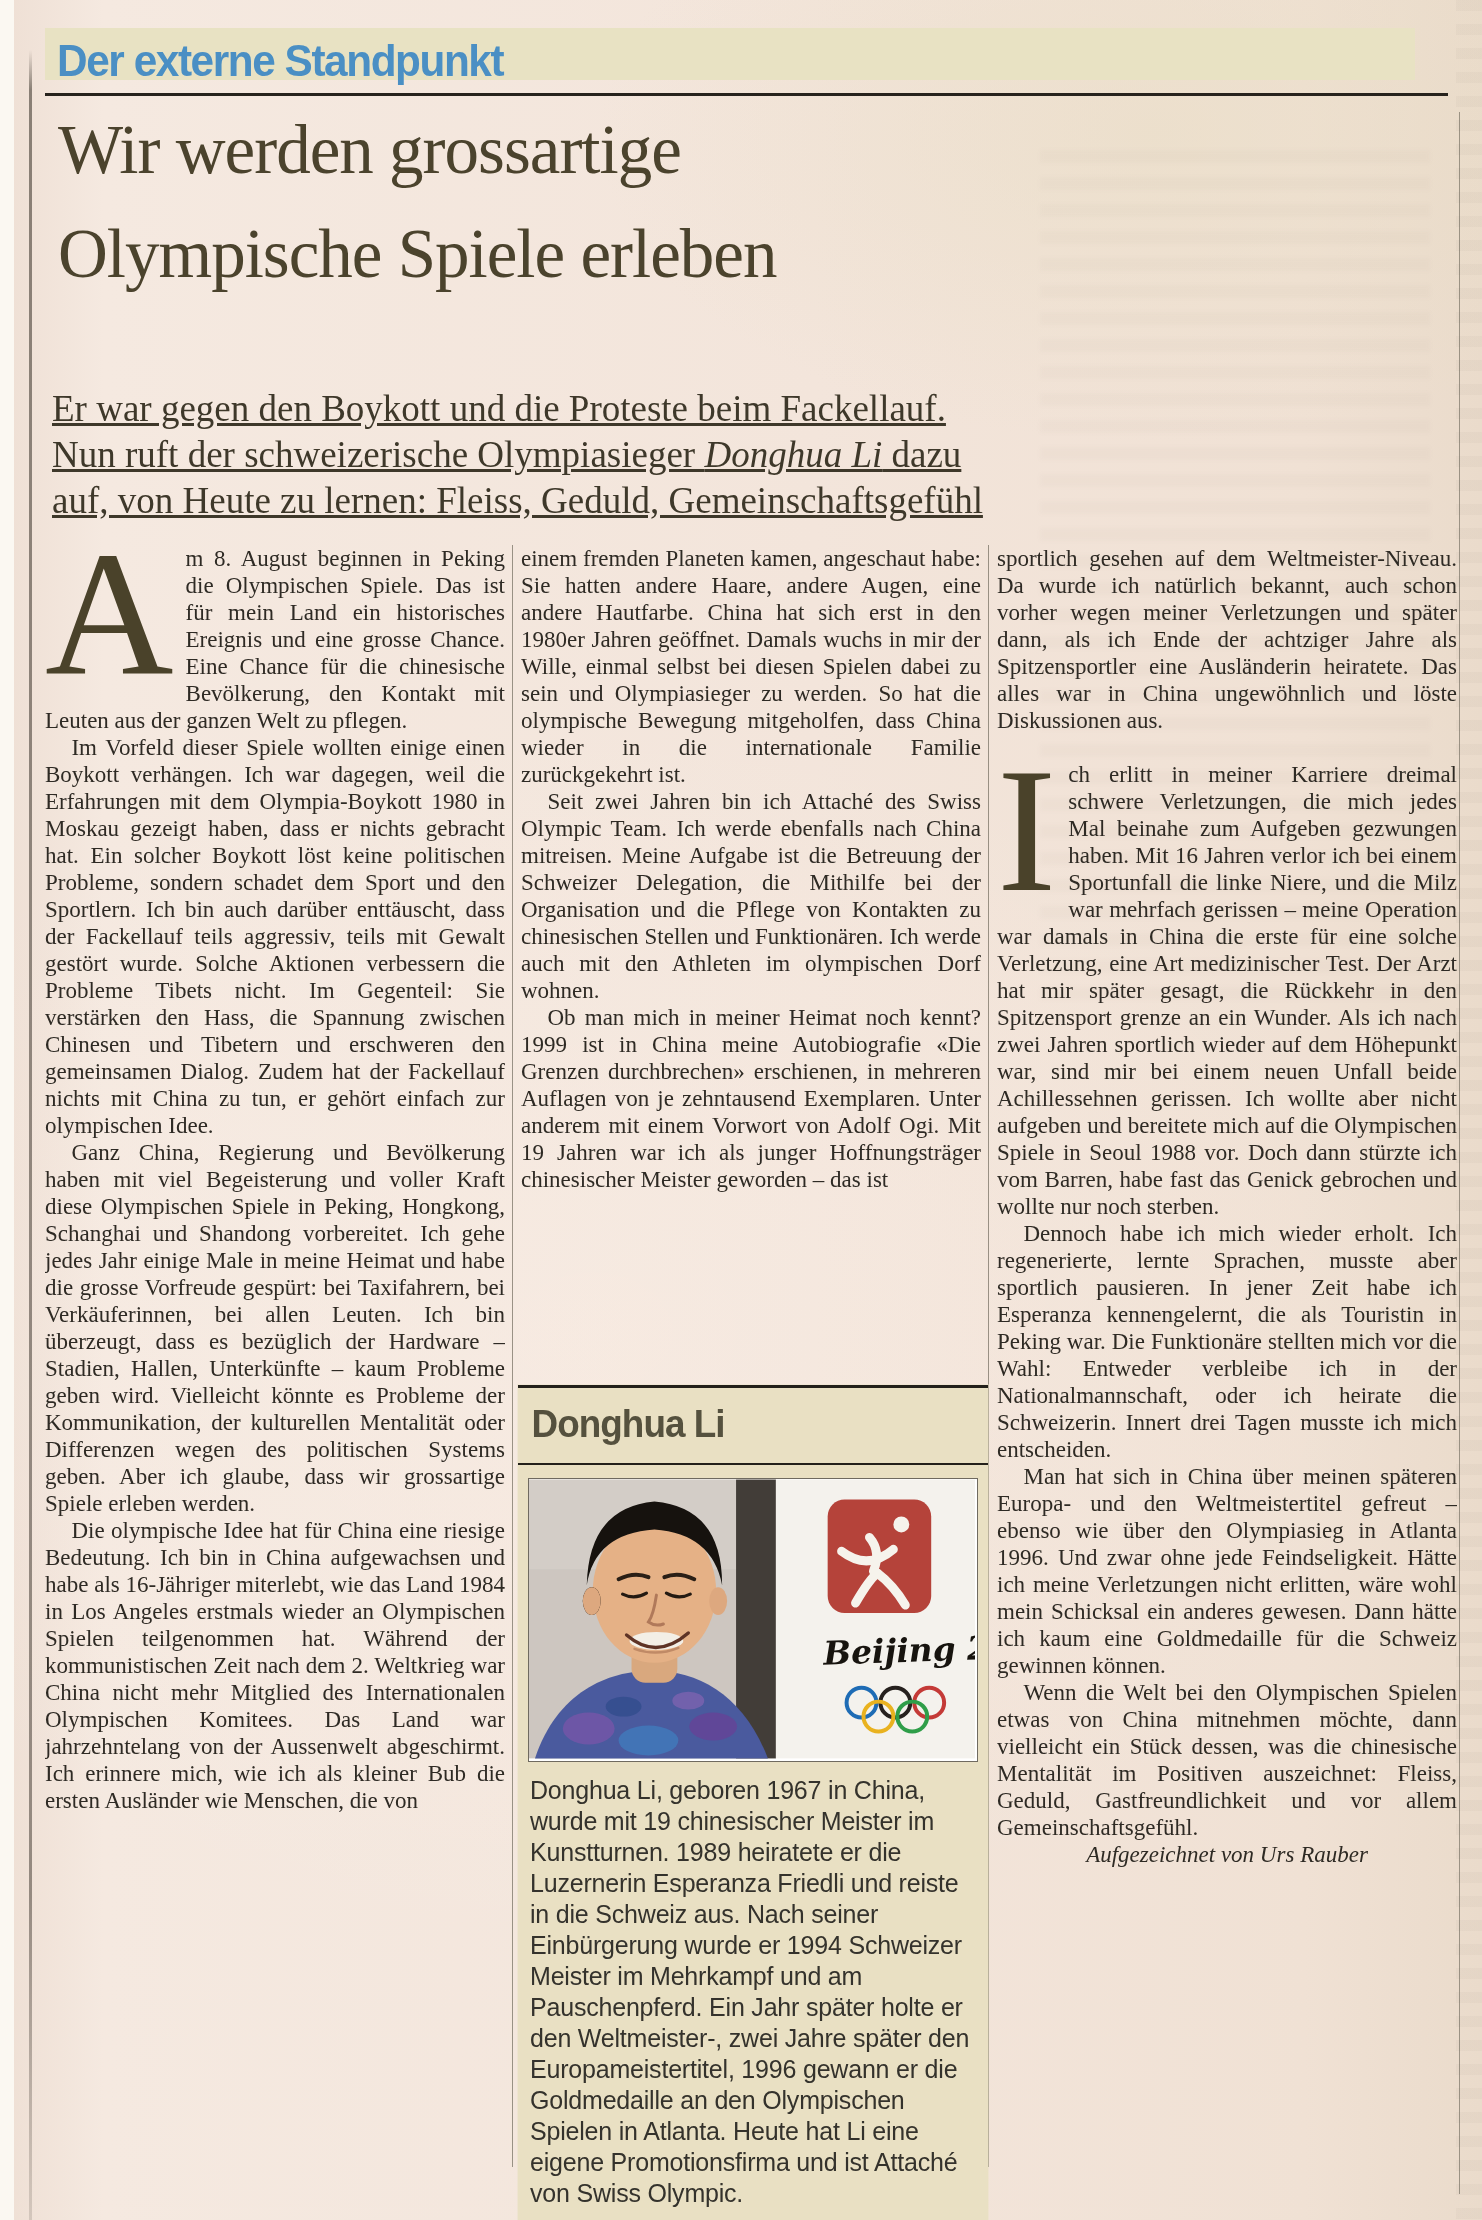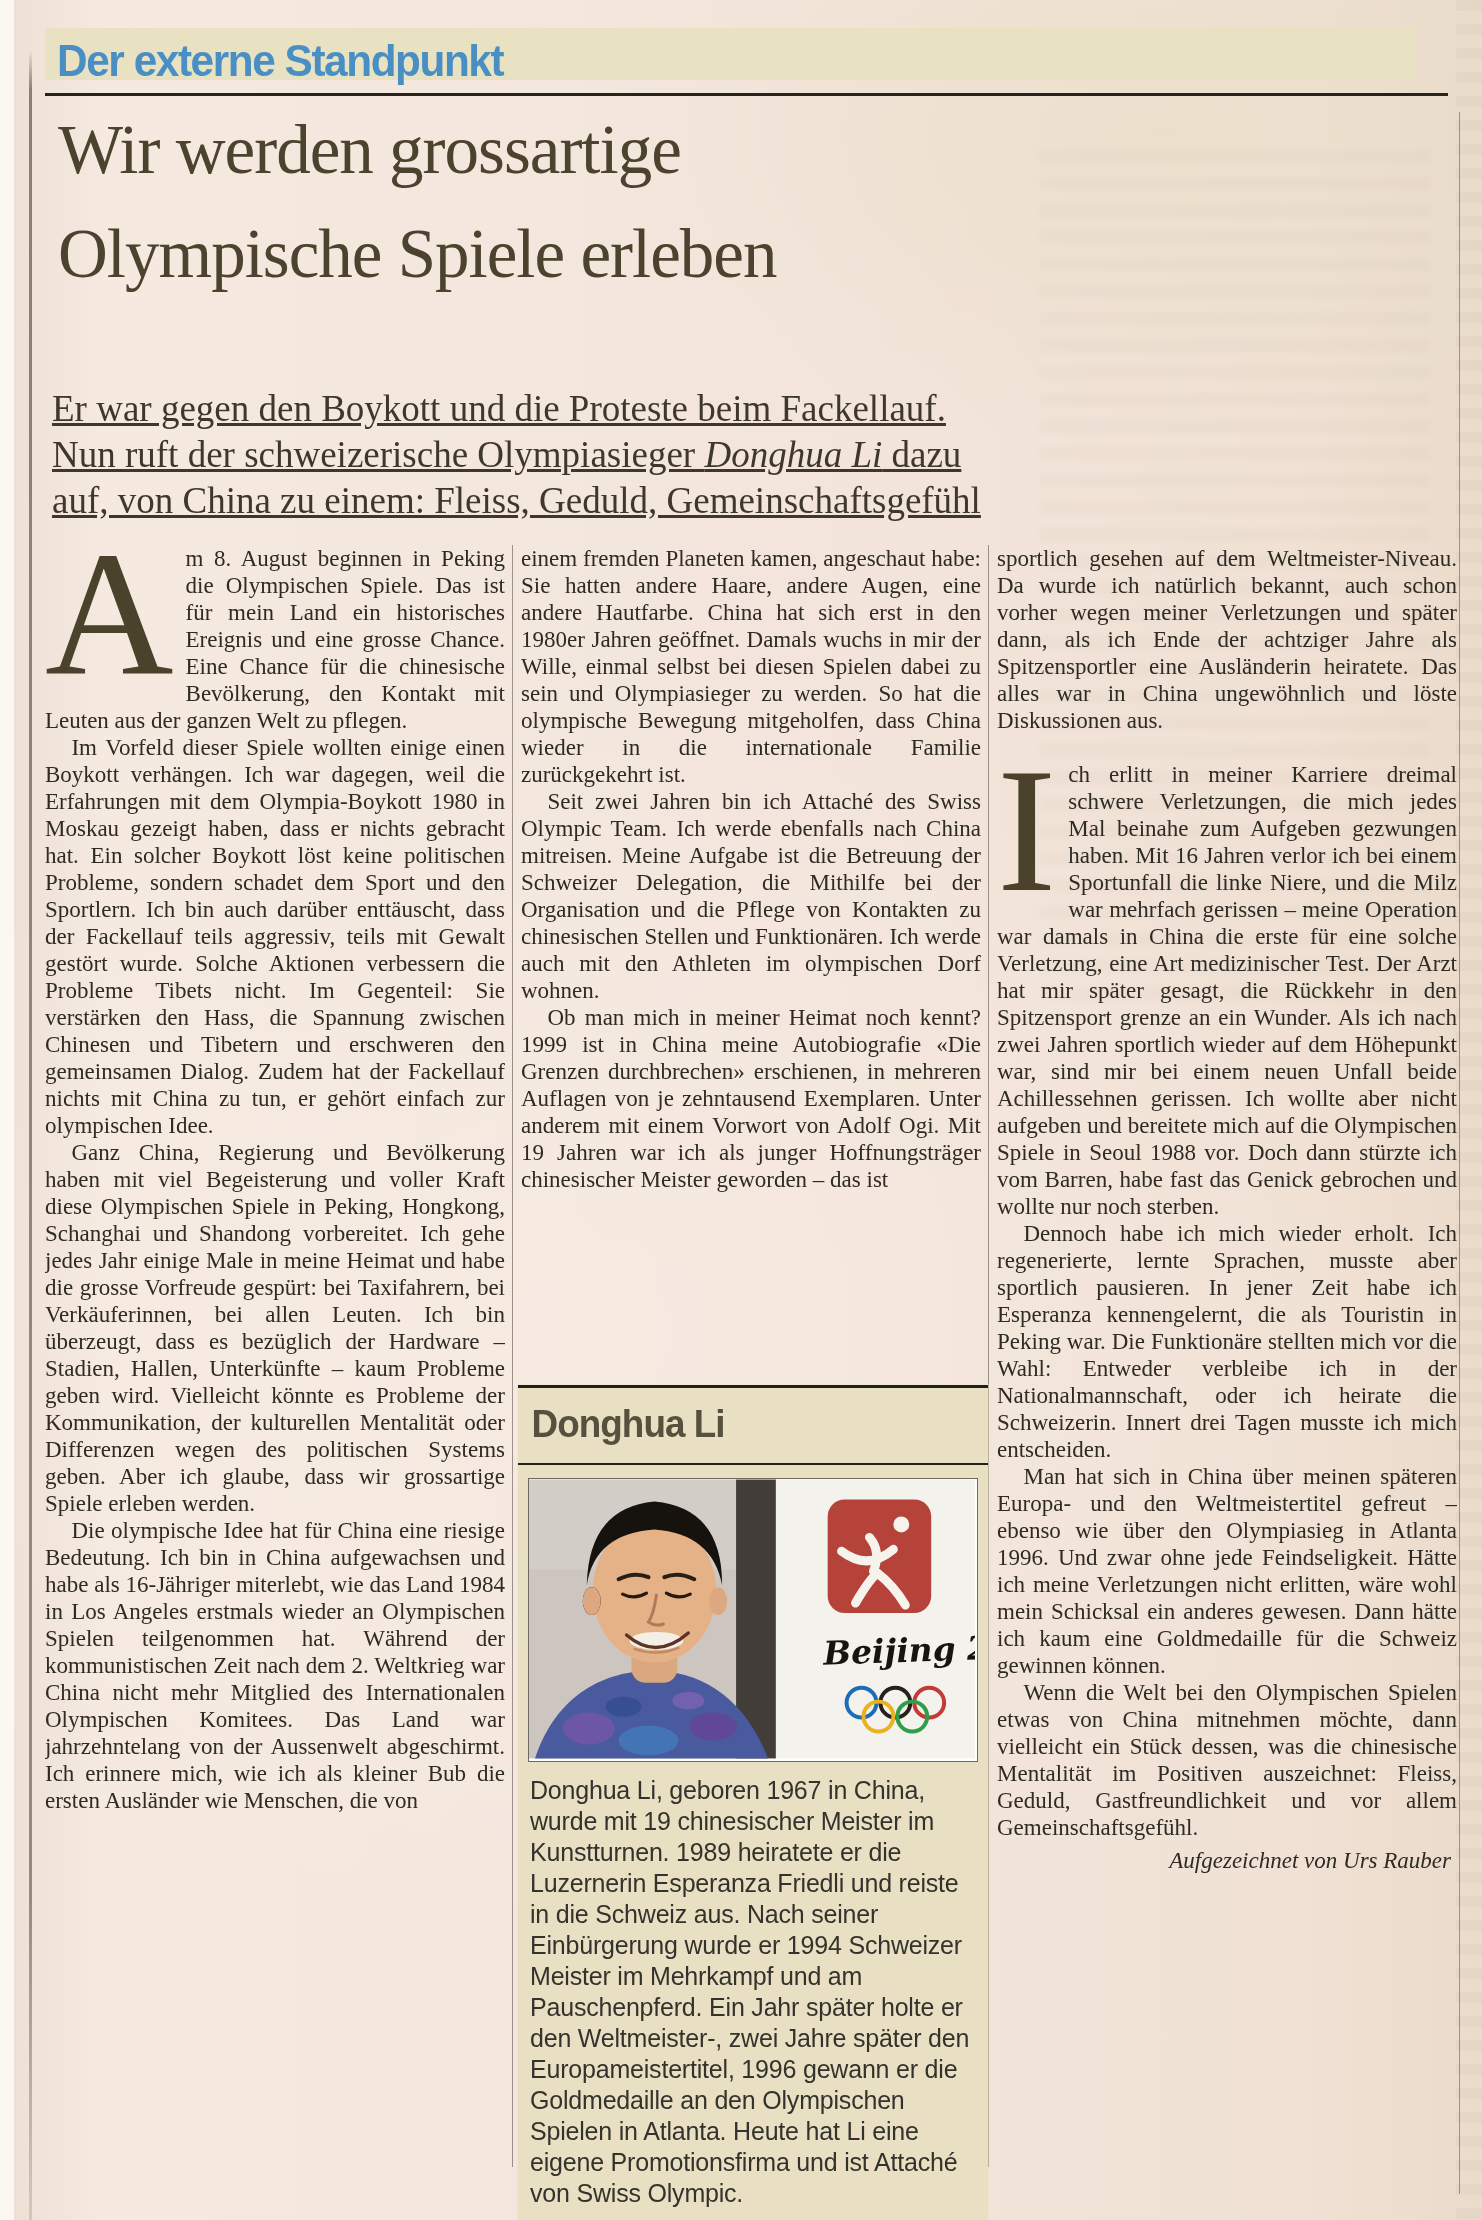--- a/index.html
+++ b/index.html
@@ -37,21 +37,21 @@
   
   .cols{position:absolute;left:45px;top:545px;width:1412px;height:1630px;display:flex;}
   .col{width:460px;height:1630px;overflow:hidden;}
   .col2{position:relative;overflow:visible;}
   .colgap{width:16px;height:1622px;
     background:linear-gradient(90deg,transparent 0 7px,rgba(92,87,73,.6) 7px 8px,transparent 8px);}
   .para{margin:0;font-size:23px;line-height:27px;color:#2e2a24;text-align:justify;text-indent:1.15em;hyphens:auto;}
   .para.first{text-indent:0;}
   .para.spaced{margin-top:27px;}
   .dropcap{float:left;font-size:178px;line-height:134px;height:134px;padding:2px 12px 0 0;color:#4a422a;}
-  .byline{margin:6px;font-size:23px;line-height:27px;color:#2e2a24;font-style:italic;text-align:right;}
+  .byline{margin:0;font-size:23px;line-height:27px;color:#2e2a24;font-style:italic;text-align:center;}
 
   
   .infobox{position:absolute;left:-3px;top:840px;width:470px;background:#e9e0c3;
     box-shadow:0 0 0 1px rgba(233,224,195,.4);}
   .infobox-rule-top{height:3px;background:#23201a;}
   .infobox-rule-mid{height:2px;background:#23201a;}
   .infobox-title{font-family:"Liberation Sans",sans-serif;font-weight:bold;font-size:38px;letter-spacing:-1px;
     color:#55513e;padding:15px 0 17px 14px;transform:scaleX(.97);transform-origin:left center;}
   .photo-wrap{margin:13px 10px 0 10px;border:1px solid #6f6a60;background:#fff;height:282px;}
   .caption{font-family:"Liberation Sans",sans-serif;font-size:25px;line-height:31px;color:#34322c;
@@ -73,21 +73,21 @@
   <div class="top-rule"></div>
 
   <div class="headline">
     <div>Wir werden grossartige</div>
     <div>Olympische Spiele erleben</div>
   </div>
 
   <div class="deck">
     <div>Er war gegen den Boykott und die Proteste beim Fackellauf.</div>
     <div><span>Nun ruft der schweizerische Olympiasieger </span><em>Donghua Li</em><span> dazu</span></div>
-    <div>auf, von China zu einem: Fleiss, Geduld, Gemeinschaftsgefühl</div>
+    <div>auf, von Heute zu lernen: Fleiss, Geduld, Gemeinschaftsgefühl</div>
   </div>
 
   <div class="cols">
 
     <div class="col">
       <p class="para first"><span class="dropcap">A</span><span>m 8. August beginnen in Peking die Olympischen Spiele. Das ist für mein Land ein historisches Ereignis und eine grosse Chance. Eine Chance für die chinesische Bevölkerung, den Kontakt mit Leuten aus der ganzen Welt zu pflegen.</span></p>
       <p class="para">Im Vorfeld dieser Spiele wollten einige einen Boykott verhängen. Ich war dagegen, weil die Erfahrungen mit dem Olympia-Boykott 1980 in Moskau gezeigt haben, dass er nichts gebracht hat. Ein solcher Boykott löst keine politischen Probleme, sondern schadet dem Sport und den Sportlern. Ich bin auch darüber enttäuscht, dass der Fackellauf teils aggressiv, teils mit Gewalt gestört wurde. Solche Aktionen verbessern die Probleme Tibets nicht. Im Gegenteil: Sie verstärken den Hass, die Spannung zwischen Chinesen und Tibetern und erschweren den gemeinsamen Dialog. Zudem hat der Fackellauf nichts mit China zu tun, er gehört einfach zur olympischen Idee.</p>
       <p class="para">Ganz China, Regierung und Bevölkerung haben mit viel Begeisterung und voller Kraft diese Olympischen Spiele in Peking, Hongkong, Schanghai und Shandong vorbereitet. Ich gehe jedes Jahr einige Male in meine Heimat und habe die grosse Vorfreude gespürt: bei Taxifahrern, bei Verkäuferinnen, bei allen Leuten. Ich bin überzeugt, dass es bezüglich der Hardware – Stadien, Hallen, Unterkünfte – kaum Probleme geben wird. Vielleicht könnte es Probleme der Kommunikation, der kulturellen Mentalität oder Differenzen wegen des politischen Systems geben. Aber ich glaube, dass wir grossartige Spiele erleben werden.</p>
       <p class="para">Die olympische Idee hat für China eine riesige Bedeutung. Ich bin in China aufgewachsen und habe als 16-Jähriger miterlebt, wie das Land 1984 in Los Angeles erstmals wieder an Olympischen Spielen teilgenommen hat. Während der kommunistischen Zeit nach dem 2. Weltkrieg war China nicht mehr Mitglied des Internationalen Olympischen Komitees. Das Land war jahrzehntelang von der Aussenwelt abgeschirmt. Ich erinnere mich, wie ich als kleiner Bub die ersten Ausländer wie Menschen, die von</p>
     </div>

